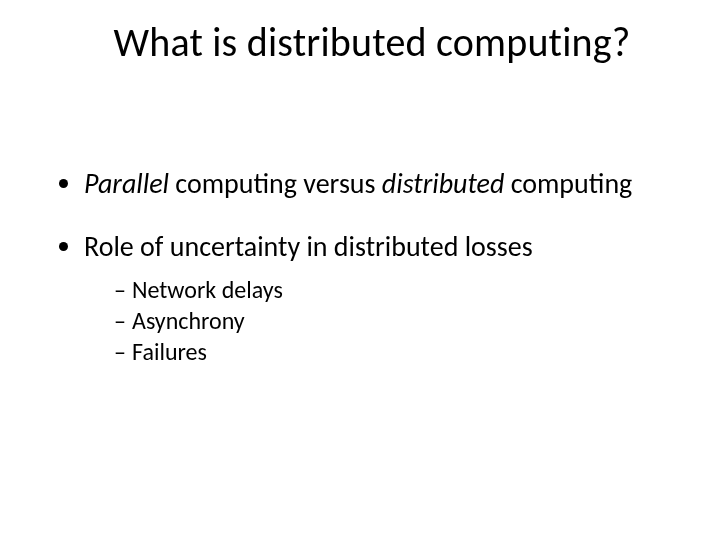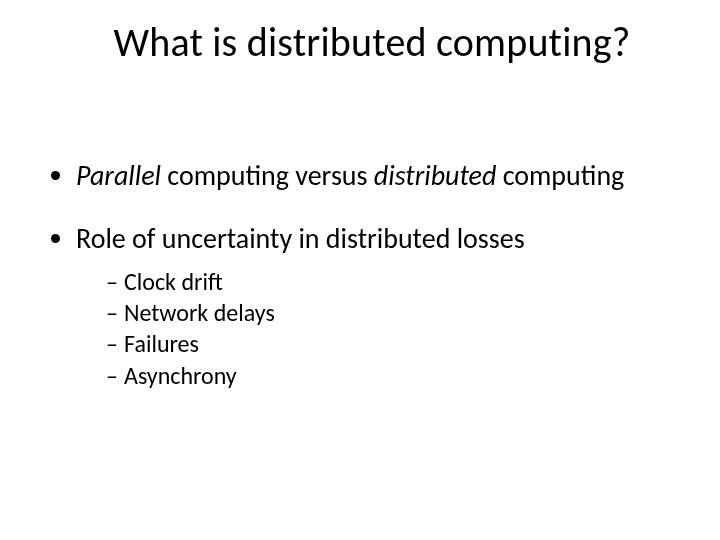--- a/index.html
+++ b/index.html
@@ -32,21 +32,21 @@
     position: absolute;
     top: 150px;
     left: 40px;
     right: 40px;
     font-size: 28px;
     line-height: 1.25;
   }
   ul.top {
     list-style: disc;
     padding-left: 28px;
-    margin: 8px;
+    margin: 16px;
   }
   ul.top > li {
     margin-bottom: 28px;
   }
   ul.sub {
     list-style: none;
     padding-left: 30px;
     margin: 10px 0 0 0;
     font-size: 24px;
     line-height: 1.3;
@@ -80,22 +80,21 @@
   <div class="title">What is distributed computing?</div>
 
   <div class="body">
     <ul class="top">
       <li>
         <span class="em">Parallel</span><span> computing versus </span><span class="em">distributed</span><span> computing</span>
       </li>
       <li>
         <span>Role of uncertainty in distributed losses</span>
         <ul class="sub">
-          <li><span class="subtext"><span class="dash">–</span><span>Clock drift</span></span></li>
           <li><span class="subtext"><span class="dash">–</span><span>Network delays</span></span></li>
+          <li><span class="subtext"><span class="dash">–</span><span>Asynchrony</span></span></li>
           <li><span class="subtext"><span class="dash">–</span><span>Failures</span></span></li>
-          <li><span class="subtext"><span class="dash">–</span><span>Asynchrony</span></span></li>
         </ul>
       </li>
     </ul>
   </div>
 
 </div>
 
 </body></html>

